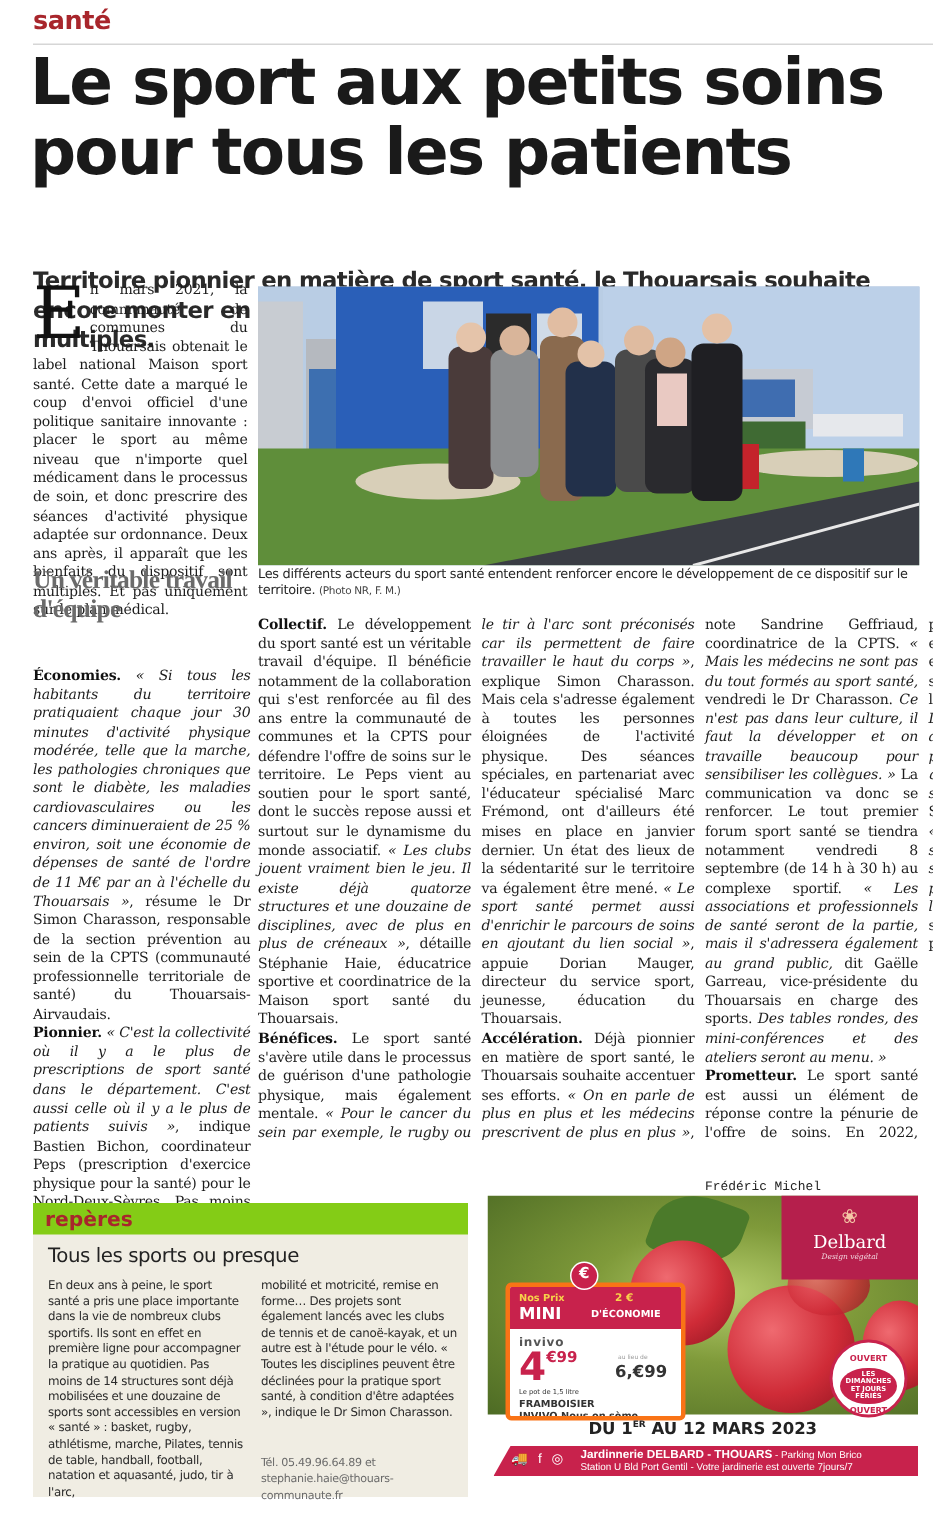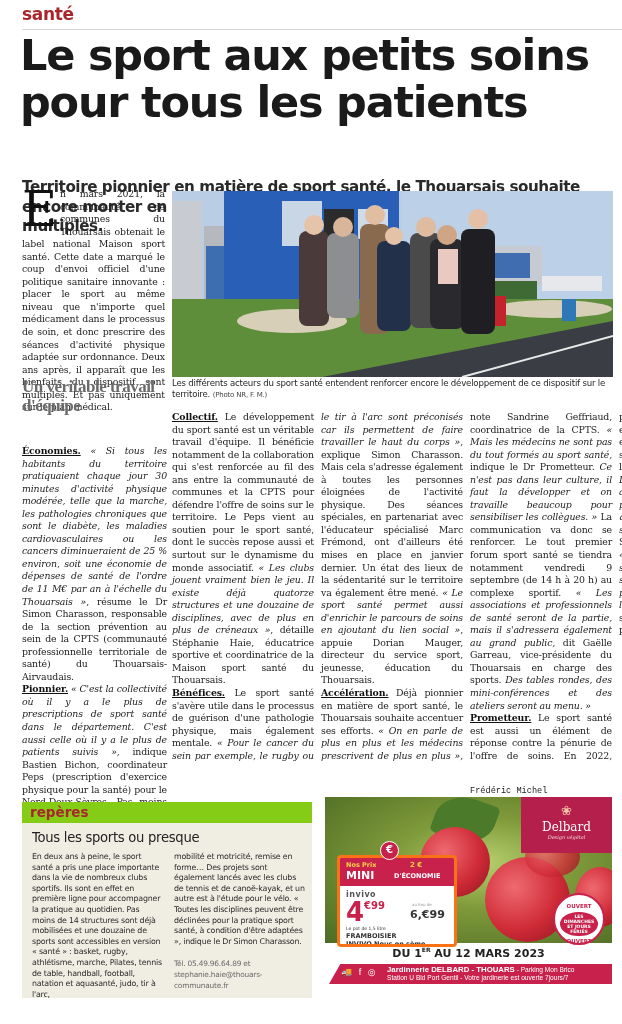--- a/index.html
+++ b/index.html
@@ -7,21 +7,21 @@
   body { position: relative; font-family: "DejaVu Serif", serif; color: #1c1c1c; }
 
   .rubric { position: absolute; left: 22px; top: 4px; width: 600px; height: 26px; border-bottom: 1px solid #d6d6d6; }
   .rubric span { font-family: "DejaVu Sans", sans-serif; font-weight: bold; font-size: 17px; color: #a8262c; letter-spacing: -0.3px; }
 
   .headline { position: absolute; left: 20px; top: 32px; width: 600px; font-family: "DejaVu Sans", sans-serif; font-weight: bold; font-size: 43px; line-height: 47px; color: #1a1a1a; letter-spacing: -1.2px; }
   .lede { position: absolute; left: 22px; top: 138px; width: 600px; font-family: "DejaVu Sans", sans-serif; font-weight: bold; font-size: 15.2px; line-height: 19.5px; color: #2a2a2a; letter-spacing: -0.45px; margin-top: 40px; }
 
   .col { position: absolute; font-size: 9.4px; line-height: 12.55px; text-align: justify; hyphens: manual; letter-spacing: -0.15px; }
   .col p { margin: 0; }
-  .col b { font-weight: bold; color: #111; text-decoration: underline; }
+  .col b { font-weight: bold; color: #111; }
   .col i { font-style: italic; }
 
   .intro { left: 22px; top: 188px; width: 143px; }
   .dropcap { float: left; font-size: 48px; line-height: 40px; margin: 1px 3px 0 0; font-family: "DejaVu Serif", serif; color: #111; }
 
   .subhead { position: absolute; left: 22px; top: 378px; width: 145px; font-family: Liberation Serif, serif; font-size: 17px; line-height: 18.5px; color: #6b6b6b; font-weight: bold; letter-spacing: -0.5px; }
 
   .c1 { left: 22px; top: 445px; width: 145px; }
 
   .photo { position: absolute; left: 172px; top: 191px; width: 441px; height: 186px; overflow: hidden; background: linear-gradient(180deg, #9fb9da 0%, #c2d3e6 55%, #d9e1e6 100%); }
@@ -30,21 +30,21 @@
 
   .signature { position: absolute; left: 470px; top: 786px; width: 140px; text-align: left; font-family: Liberation Mono, monospace; font-size: 8.6px; color: #222; }
 
   .reperes { position: absolute; left: 22px; top: 802px; width: 290px; height: 196px; background: #f0ede3; }
   .reperes-bar { height: 21px; background: #84cc16; padding-left: 8px; }
   .reperes-bar span { font-family: "DejaVu Sans", sans-serif; font-weight: bold; font-size: 13.5px; line-height: 21px; color: #a8262c; }
   .reperes-title { position: absolute; left: 10px; top: 28px; font-family: "DejaVu Sans", sans-serif; font-size: 13.2px; color: #222; letter-spacing: -0.3px; }
   .rcol { position: absolute; top: 50px; width: 131px; font-family: "DejaVu Sans", sans-serif; font-size: 7.9px; line-height: 10.6px; color: #2b2b2b; letter-spacing: -0.2px; }
   .rcol.a { left: 10px; }
   .rcol.b { left: 152px; }
-  .contact { margin-top: 12px; color: #6a6a6a; font-size: 7.4px; }
+  .contact { margin-top: 23px; color: #6a6a6a; font-size: 7.4px; }
 
   .ad { position: absolute; left: 325px; top: 797px; width: 287px; height: 210px; overflow: hidden; background: #fff; }
   .ad-bg { position: absolute; left: 0; top: 0; width: 287px; height: 146px; background: radial-gradient(ellipse at 55% 45%, #b7cf6e 0%, #7f9a3a 40%, #4d6b24 100%); }
   .berry { position: absolute; border-radius: 50%; background: radial-gradient(circle at 35% 35%, #ef6a70 0%, #cf2b37 55%, #8e1420 100%); }
   .leaf { position: absolute; background: #4b7a2a; border-radius: 60% 10% 60% 10%; }
   .delbard { position: absolute; left: 196px; top: 0; width: 91px; height: 56px; background: #b51f4c; color: #fff; text-align: center; }
   .delbard .rose { display: block; font-size: 13px; margin-top: 6px; color: #f5c6a6; }
   .delbard .name { display: block; font-family: "DejaVu Serif", serif; font-size: 12px; margin-top: 2px; }
   .delbard .tag { display: block; font-size: 5px; font-style: italic; opacity: 0.8; }
   .promo { position: absolute; left: 12px; top: 58px; width: 120px; height: 92px; background: #fff; border-radius: 4px; border: 3px solid #f97316; overflow: hidden; }
@@ -155,22 +155,22 @@
   <p>
     <b>Bénéfices.</b>
     <span>Le sport santé s'avère utile dans le processus de guérison d'une pathologie physique, mais également mentale.</span>
     <i>« Pour le cancer du sein par exemple, le rugby ou le tir à l'arc sont préconisés car ils permettent de faire travailler le haut du corps »</i><span>, explique Simon Charasson. Mais cela s'adresse également à toutes les personnes éloignées de l'activité physique. Des séances spéciales, en partenariat avec l'éducateur spécialisé Marc Frémond, ont d'ailleurs été mises en place en janvier dernier. Un état des lieux de la sédentarité sur le territoire va également être mené.</span>
     <i>« Le sport santé permet aussi d'enrichir le parcours de soins en ajoutant du lien social »</i><span>, appuie Dorian Mauger, directeur du service sport, jeunesse, éducation du Thouarsais.</span>
   </p>
   <p>
     <b>Accélération.</b>
     <span>Déjà pionnier en matière de sport santé, le Thouarsais souhaite accentuer ses efforts.</span>
     <i>« On en parle de plus en plus et les médecins prescrivent de plus en plus »</i><span>, note Sandrine Geffriaud, coordinatrice de la CPTS.</span>
-    <i>« Mais les médecins ne sont pas du tout formés au sport santé,</i><span> indique le Dr Prometteur.</span>
-    <i>Ce n'est pas dans leur culture, il faut la développer et on travaille beaucoup pour sensibiliser les collègues. »</i><span> La communication va donc se renforcer. Le tout premier forum sport santé se tiendra notamment vendredi 9 septembre (de 14 h à 20 h) au complexe sportif.</span>
+    <i>« Mais les médecins ne sont pas du tout formés au sport santé,</i><span> vendredi le Dr Charasson.</span>
+    <i>Ce n'est pas dans leur culture, il faut la développer et on travaille beaucoup pour sensibiliser les collègues. »</i><span> La communication va donc se renforcer. Le tout premier forum sport santé se tiendra notamment vendredi 8 septembre (de 14 h à 30 h) au complexe sportif.</span>
     <i>« Les associations et professionnels de santé seront de la partie, mais il s'adressera également au grand public,</i><span> dit Gaëlle Garreau, vice-présidente du Thouarsais en charge des sports.</span>
     <i>Des tables rondes, des mini-conférences et des ateliers seront au menu. »</i>
   </p>
   <p>
     <b>Prometteur.</b>
     <span>Le sport santé est aussi un élément de réponse contre la pénurie de l'offre de soins. En 2022, plusieurs étudiants internes en médecine générale ont en effet choisi le Thouarsais et le sport santé comme sujets de leurs thèses de fin d'étude.</span>
     <i>« Les jeunes médecins aiment avoir des perspectives et cela permet d'attirer des étudiants qui pourraient ensuite rester sur le territoire »</i><span>, souligne Simon Charasson. Par ailleurs,</span>
     <i>« plein de futurs métiers vont se créer autour du sport santé, qui sera donc très porteur en emplois pour l'avenir »</i><span>. Raison de plus pour soigner sa montée en puissance.</span>
   </p>
 </div>

